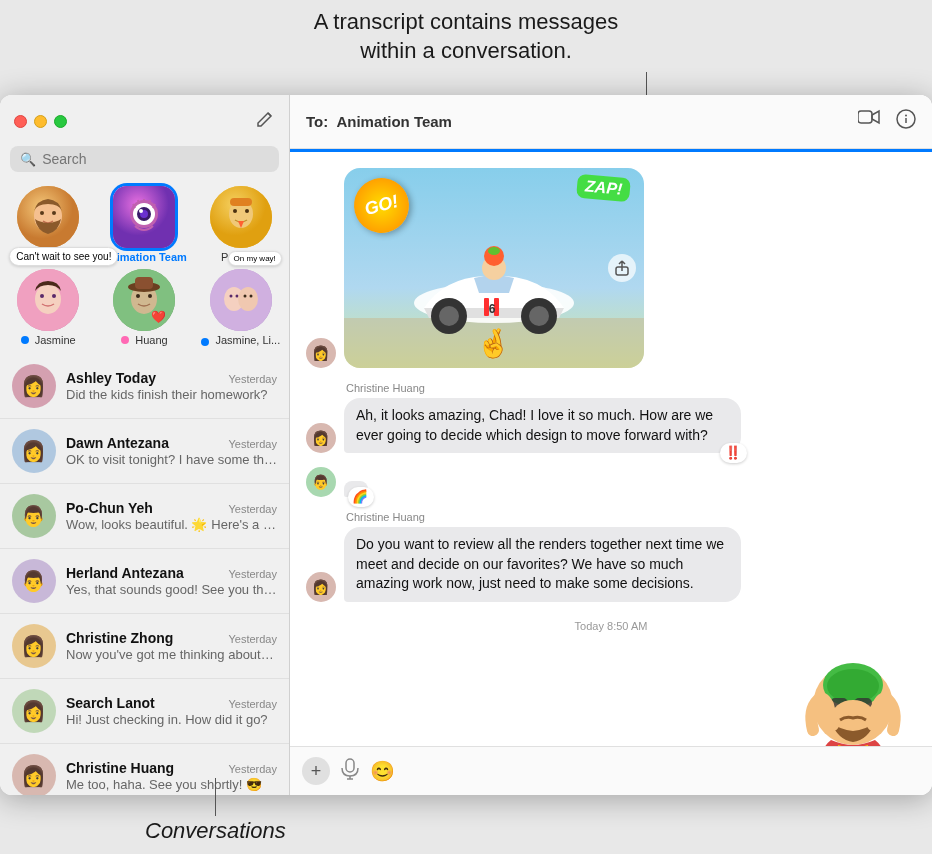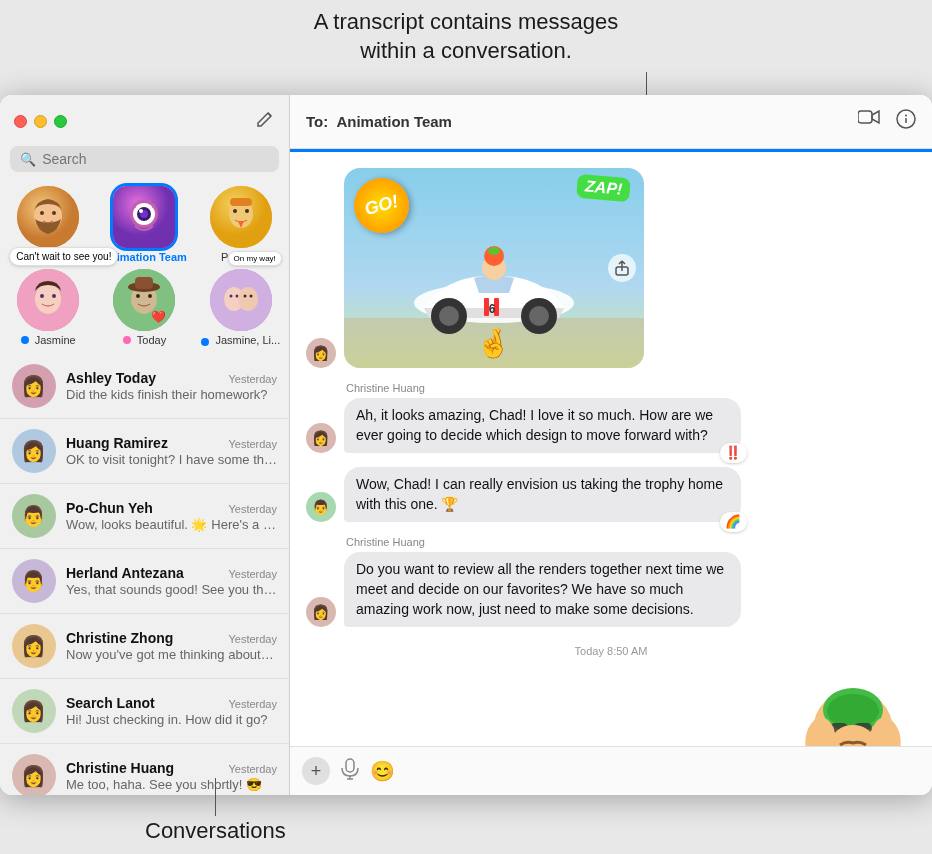--- a/index.html
+++ b/index.html
@@ -514,21 +514,21 @@
 
               <ellipse cx="31" cy="18" rx="16" ry="5" fill="#6a4020"></ellipse>
               <rect x="22" y="8" width="18" height="12" rx="4" fill="#8a5030"></rect>
 
               <text x="38" y="52" font-size="12">❤️</text>
             </svg>
           </div>
         </div>
         <div style="display:flex; align-items:center; gap:3px; margin-top:3px;">
           <span class="unread-dot-small pink-dot"></span>
-          <span class="name-label" style="margin-top:0;">Today</span>
+          <span class="name-label" style="margin-top:0;">Huang</span>
         </div>
       </div>
 
       <div class="pinned-contact" style="position:relative;">
         <div class="avatar-wrap" style="position:relative;">
           <div style="position:absolute; top:-18px; right:-10px; background:white; border:1px solid #ddd; border-radius:8px; padding:2px 5px; font-size:8px; white-space:nowrap; box-shadow:0 1px 3px rgba(0,0,0,0.15); z-index:10;">On my way!</div>
           <div class="avatar-img" style="background: linear-gradient(135deg, #d0b0e0, #a080c0); position:relative;">
             <svg width="62" height="62" viewBox="0 0 62 62">
               <circle cx="31" cy="31" r="31" fill="#d0b0e0"></circle>
 
@@ -558,21 +558,21 @@
             <span class="conv-time">Yesterday</span>
           </div>
           <div class="conv-preview">Did the kids finish their homework?</div>
         </div>
       </div>
 
       <div class="conv-item">
         <div class="conv-avatar av-dawn">👩</div>
         <div class="conv-content">
           <div class="conv-header">
-            <span class="conv-name">Huang Ramirez</span>
+            <span class="conv-name">Dawn Antezana</span>
             <span class="conv-time">Yesterday</span>
           </div>
           <div class="conv-preview">OK to visit tonight? I have some things I need the grandkids' help with. 🥰</div>
         </div>
       </div>
 
       <div class="conv-item">
         <div class="conv-avatar av-pochun">👨</div>
         <div class="conv-content">
           <div class="conv-header">
@@ -709,21 +709,20 @@
             <span>Ah, it looks amazing, Chad! I love it so much. How are we ever going to decide which design to move forward with?</span>
             <span class="reaction-badge">‼️</span>
           </div>
         </div>
       </div>
 
       <div class="message-row incoming">
         <div class="msg-avatar" style="background:#a8d8b0;">👨</div>
         <div class="msg-bubble-group">
           <div class="msg-bubble incoming-bubble" style="position:relative;">
-            <span>Wow, Chad! I can really envision us taking the trophy home with this one. 🏆</span>
             <span class="reaction-badge">🌈</span>
           </div>
         </div>
       </div>
 
       <div class="message-row incoming">
         <div class="msg-avatar" style="background:#d8b8b0;">👩</div>
         <div class="msg-bubble-group">
           <span class="msg-sender-name">Christine Huang</span>
           <div class="msg-bubble incoming-bubble">
@@ -774,14 +773,14 @@
           <line x1="7" y1="21" x2="13" y2="21" stroke="#888" stroke-width="1.5"></line>
         </svg>
       </span>
       <span class="emoji-btn">😊</span>
     </div>
   </div>
 </div>
 
 <div style="position:absolute; bottom:10px; left:145px; text-align:center;">
   <div style="width:1px; height:38px; background:#555; margin:0 auto 2px auto;"></div>
-  <span style="font-size:22px; color:#1a1a1a;">Conversations</span>
+  <span style="font-size:22px; color:#1a1a1a;font-style:italic;">Conversations</span>
 </div>
 
 </body></html>

